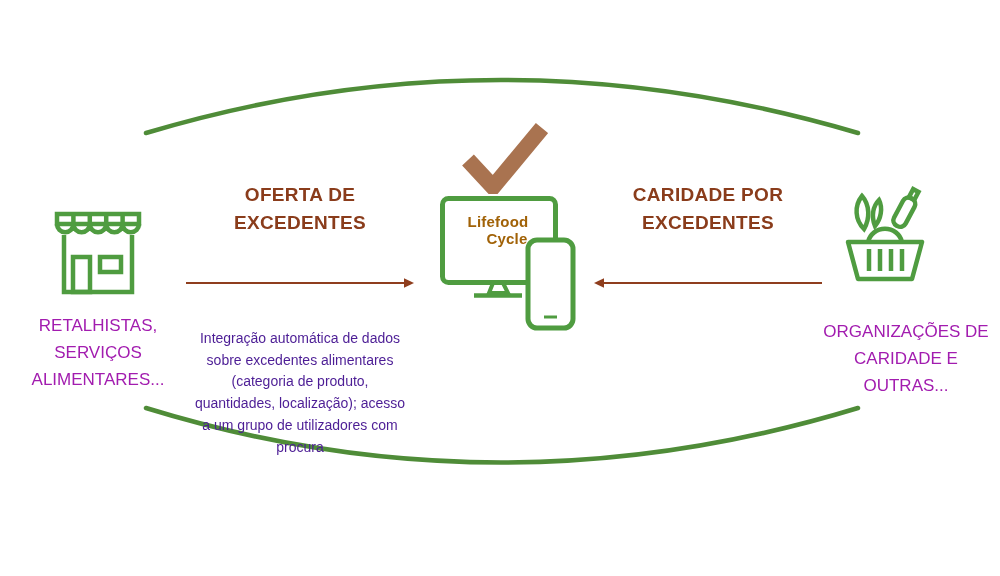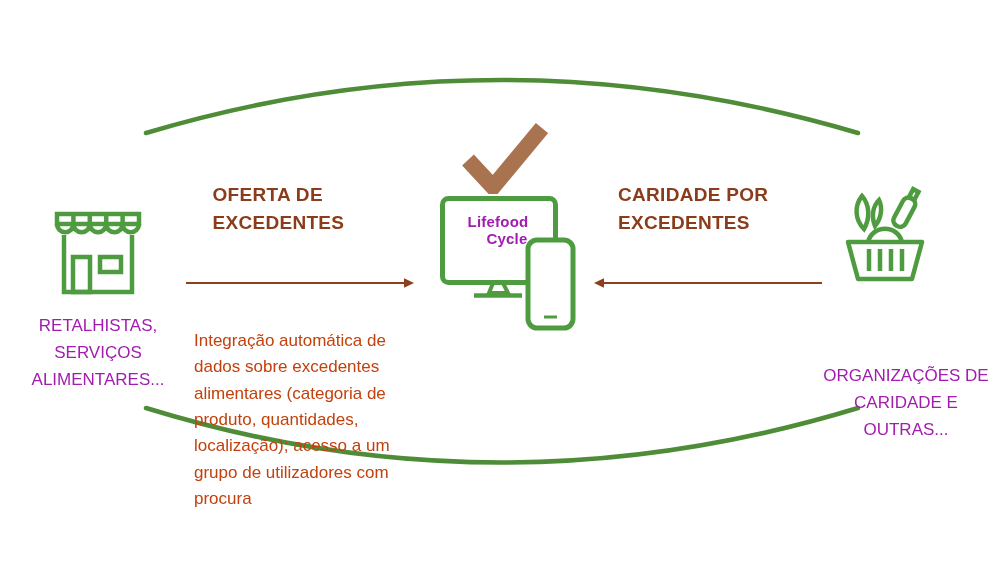--- a/index.html
+++ b/index.html
@@ -20,41 +20,41 @@
     color: #a21caf;
     font-size: 17px;
     line-height: 1.6;
     text-align: center;
   }
 
   .col {
     display: flex;
     flex-direction: column;
     align-items: center;
-    text-align: left;
+    text-align: center;
     gap: 31px;
   }
   .col-title {
     color: #8a3c1b;
     font-weight: 700;
     font-size: 19px;
     line-height: 1.45;
     letter-spacing: 0.3px;
     margin-bottom: 10px;
   }
   .col-arrow { margin-bottom: 8px; }
   .col-desc {
-    color: #c2410c;
-    font-size: 17px;
+    color: #4c1d95;
+    font-size: 14px;
     line-height: 1.55;
   }
 
   .logo-text {
     text-align: center;
-    color: #a21caf;
+    color: #a16207;
     font-weight: 700;
     font-size: 15px;
     line-height: 1.0;
     letter-spacing: 0.2px;
   }
   .logo-text .l2 { margin-top: 2px; margin-left: 18px; }
 
   svg { display: block; }
 </style>
 </head>
@@ -121,15 +121,15 @@
       <path d="M40 42 C36 32 38 22 44 16 C48 24 46 35 40 42 Z"></path>
       <g transform="rotate(28 70 28)">
         <rect x="63" y="13" width="13" height="31" rx="6"></rect>
         <rect x="66.5" y="4" width="6" height="9"></rect>
       </g>
       <path d="M33 58 A17.5 17.5 0 0 1 67 58"></path>
       <path d="M13 58 L23 95 H77 L87 58 Z" stroke-linejoin="round" fill="#ffffff"></path>
       <path d="M34 65 V87 M45 65 V87 M56 65 V87 M67 65 V87"></path>
     </g>
   </svg>
-  <div class="abs group-label" style="left:820px; top:318px; width:172px;margin-top:44px;">ORGANIZAÇÕES DE CARIDADE  E OUTRAS...</div>
+  <div class="abs group-label" style="left:820px; top:318px; width:172px;">ORGANIZAÇÕES DE CARIDADE  E OUTRAS...</div>
 
 </div>
 
 </body></html>

